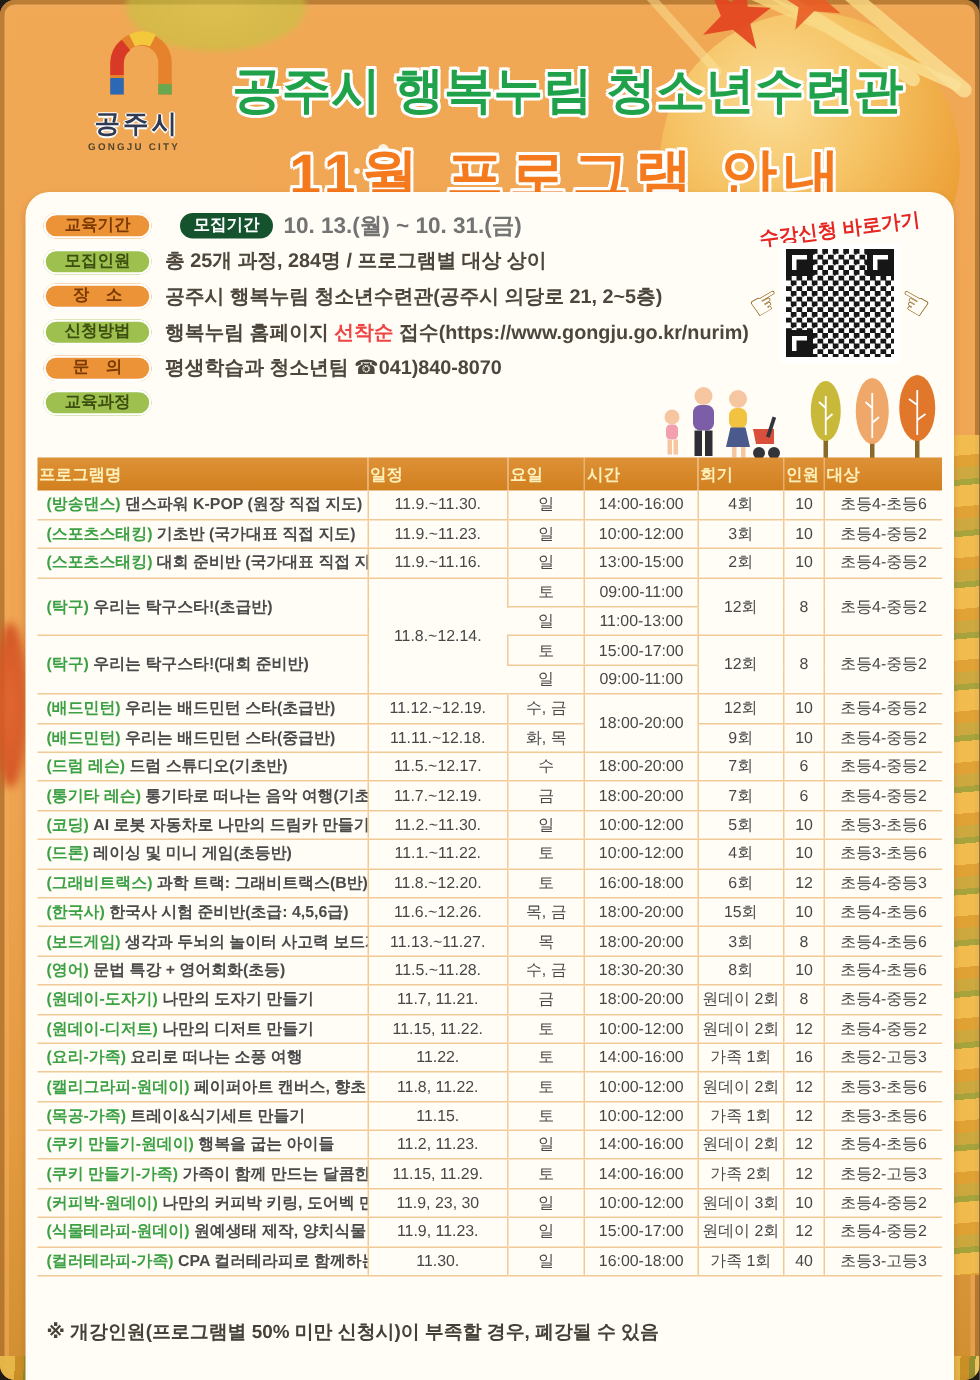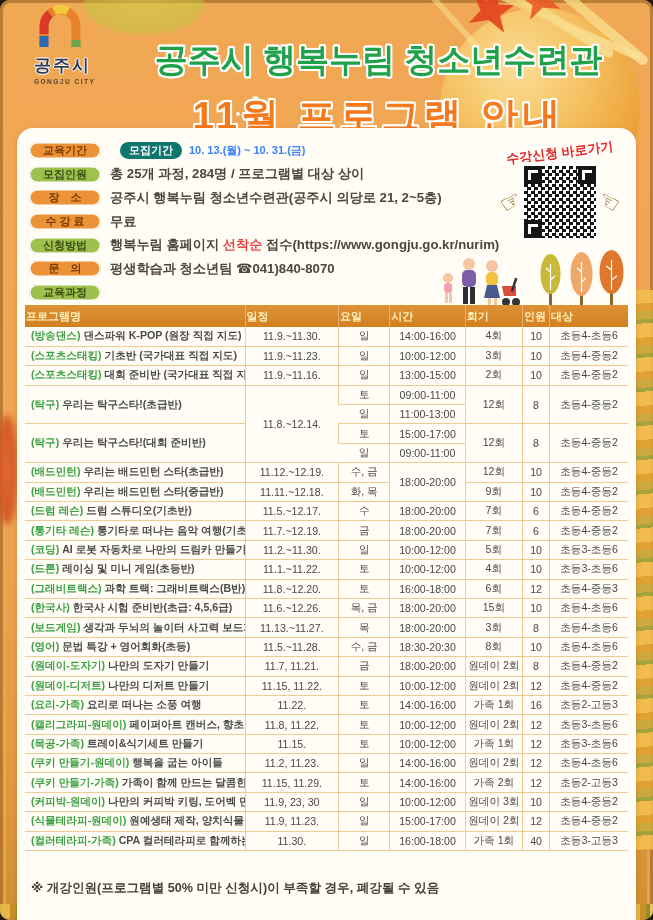--- a/index.html
+++ b/index.html
@@ -27,41 +27,41 @@
     background:radial-gradient(#cdd14c,#b8c13a);opacity:.55;filter:blur(2px);}
   .sparkle{position:absolute;width:7px;height:7px;border-radius:50%;background:#fff;opacity:.85;}
   .s1{left:252px;top:96px;}.s2{left:236px;top:112px;width:4px;height:4px;}
   .leaf-left{position:absolute;left:-4px;top:415px;width:22px;height:110px;border-radius:50%;
     background:radial-gradient(#e2622f,#c8491c);filter:blur(3px);opacity:.9;}
   .edge-right{position:absolute;right:0;top:290px;width:18px;height:560px;opacity:.9;
     background:repeating-linear-gradient(175deg,#f2be4e 0 14px,#e0a232 14px 22px,#caa93e 22px 30px,#9fa43c 30px 34px);}
   .bottom-field{position:absolute;left:0;bottom:0;width:100%;height:16px;opacity:.95;
     background:repeating-linear-gradient(92deg,#e8b84a 0 10px,#c98f26 10px 16px,#8f8e2e 16px 20px,#f0c75e 20px 30px);}
   
-  .logo{position:absolute;left:34px;top:2px;width:86px;text-align:left;}
+  .logo{position:absolute;left:34px;top:18px;width:86px;text-align:right;}
   .logo .city{display:block;font-size:17px;font-weight:bold;color:#323a52;letter-spacing:2px;margin-top:2px;
     text-shadow:-1px 0 #fff,1px 0 #fff,0 -1px #fff,0 1px #fff;}
   .logo .city-en{display:block;font-size:6.5px;font-weight:bold;color:#51462e;letter-spacing:1.5px;margin-top:1px;}
   .titles{position:absolute;left:110px;right:6px;top:0;text-align:center;margin-top:12px;}
   .t-outline{text-shadow:-2px 0 #fff,2px 0 #fff,0 -2px #fff,0 2px #fff,-1.6px -1.6px #fff,1.6px -1.6px #fff,-1.6px 1.6px #fff,1.6px 1.6px #fff;}
   .title1{margin-top:26px;font-size:33px;font-weight:900;color:#1fa24a;letter-spacing:0px;}
   .title2{margin-top:8px;font-size:38px;font-weight:900;color:#f5791d;letter-spacing:4px;}
   
   .panel{position:absolute;left:17px;top:128px;width:619px;height:912px;background:#fffdf6;
     border-radius:16px;box-shadow:0 2px 4px rgba(120,60,0,.25);}
   
   .info-list{position:absolute;left:12px;top:11px;width:470px;}
   .info-row{display:flex;align-items:center;height:23.6px;}
   .badge{flex:0 0 72px;height:17px;line-height:17px;text-align:center;border-radius:9px;
     font-size:11px;font-weight:bold;margin-right:9px;box-shadow:0 0 0 1.5px #fff inset;}
   .badge.orange{background:#ec9338;color:#7b3a02;}
   .badge.green{background:#9dc04e;color:#3c4e10;}
-  .badge.red{flex:0 0 62px;background:#0f766e;color:#fff;box-shadow:none;margin:0 7px 0 10px;}
+  .badge.red{flex:0 0 62px;background:#14532d;color:#fff;box-shadow:none;margin:0 7px 0 10px;}
   .info-text{font-size:13.2px;color:#4c463c;font-weight:bold;white-space:nowrap;}
-  .red-text{color:#3b82f6;font-weight:bold;font-size:11px;white-space:nowrap;}
+  .red-text{color:#737373;font-weight:bold;font-size:15px;white-space:nowrap;}
   .em-red{color:#ef4444;}
   
   .qr-block{position:absolute;right:10px;top:4px;width:132px;text-align:center;}
   .qr-label{display:inline-block;transform:rotate(-7deg);font-size:13px;font-weight:bold;color:#e6261f;
     text-shadow:-1px 0 #fff,1px 0 #fff,0 -1px #fff,0 1px #fff;margin-top:12px;white-space:nowrap;}
   .qr-row{display:flex;align-items:center;justify-content:center;margin-top:4px;}
   .hand{font-size:24px;color:#8a5a10;text-shadow:0 0 2px #fff;}
   .hand.left{transform:rotate(-30deg);margin-right:2px;}
   .hand.right{transform:rotate(30deg);margin-left:2px;}
   .qr{position:relative;width:72px;height:72px;background:
@@ -127,24 +127,20 @@
           <span class="badge red">모집기간</span>
           <span class="red-text">10. 13.(월) ~ 10. 31.(금)</span>
         </div>
         <div class="info-row">
           <span class="badge green">모집인원</span>
           <span class="info-text">총 25개 과정, 284명 / 프로그램별 대상 상이</span>
         </div>
         <div class="info-row">
           <span class="badge orange">장　소</span>
           <span class="info-text">공주시 행복누림 청소년수련관(공주시 의당로 21, 2~5층)</span>
-        </div>
-        <div class="info-row">
-          <span class="badge orange">수 강 료</span>
-          <span class="info-text">무료</span>
         </div>
         <div class="info-row">
           <span class="badge green">신청방법</span>
           <span class="info-text">행복누림 홈페이지 <span class="em-red">선착순</span> 접수(https://www.gongju.go.kr/nurim)</span>
         </div>
         <div class="info-row">
           <span class="badge orange">문　의</span>
           <span class="info-text">평생학습과 청소년팀 ☎041)840-8070</span>
         </div>
         <div class="info-row">

